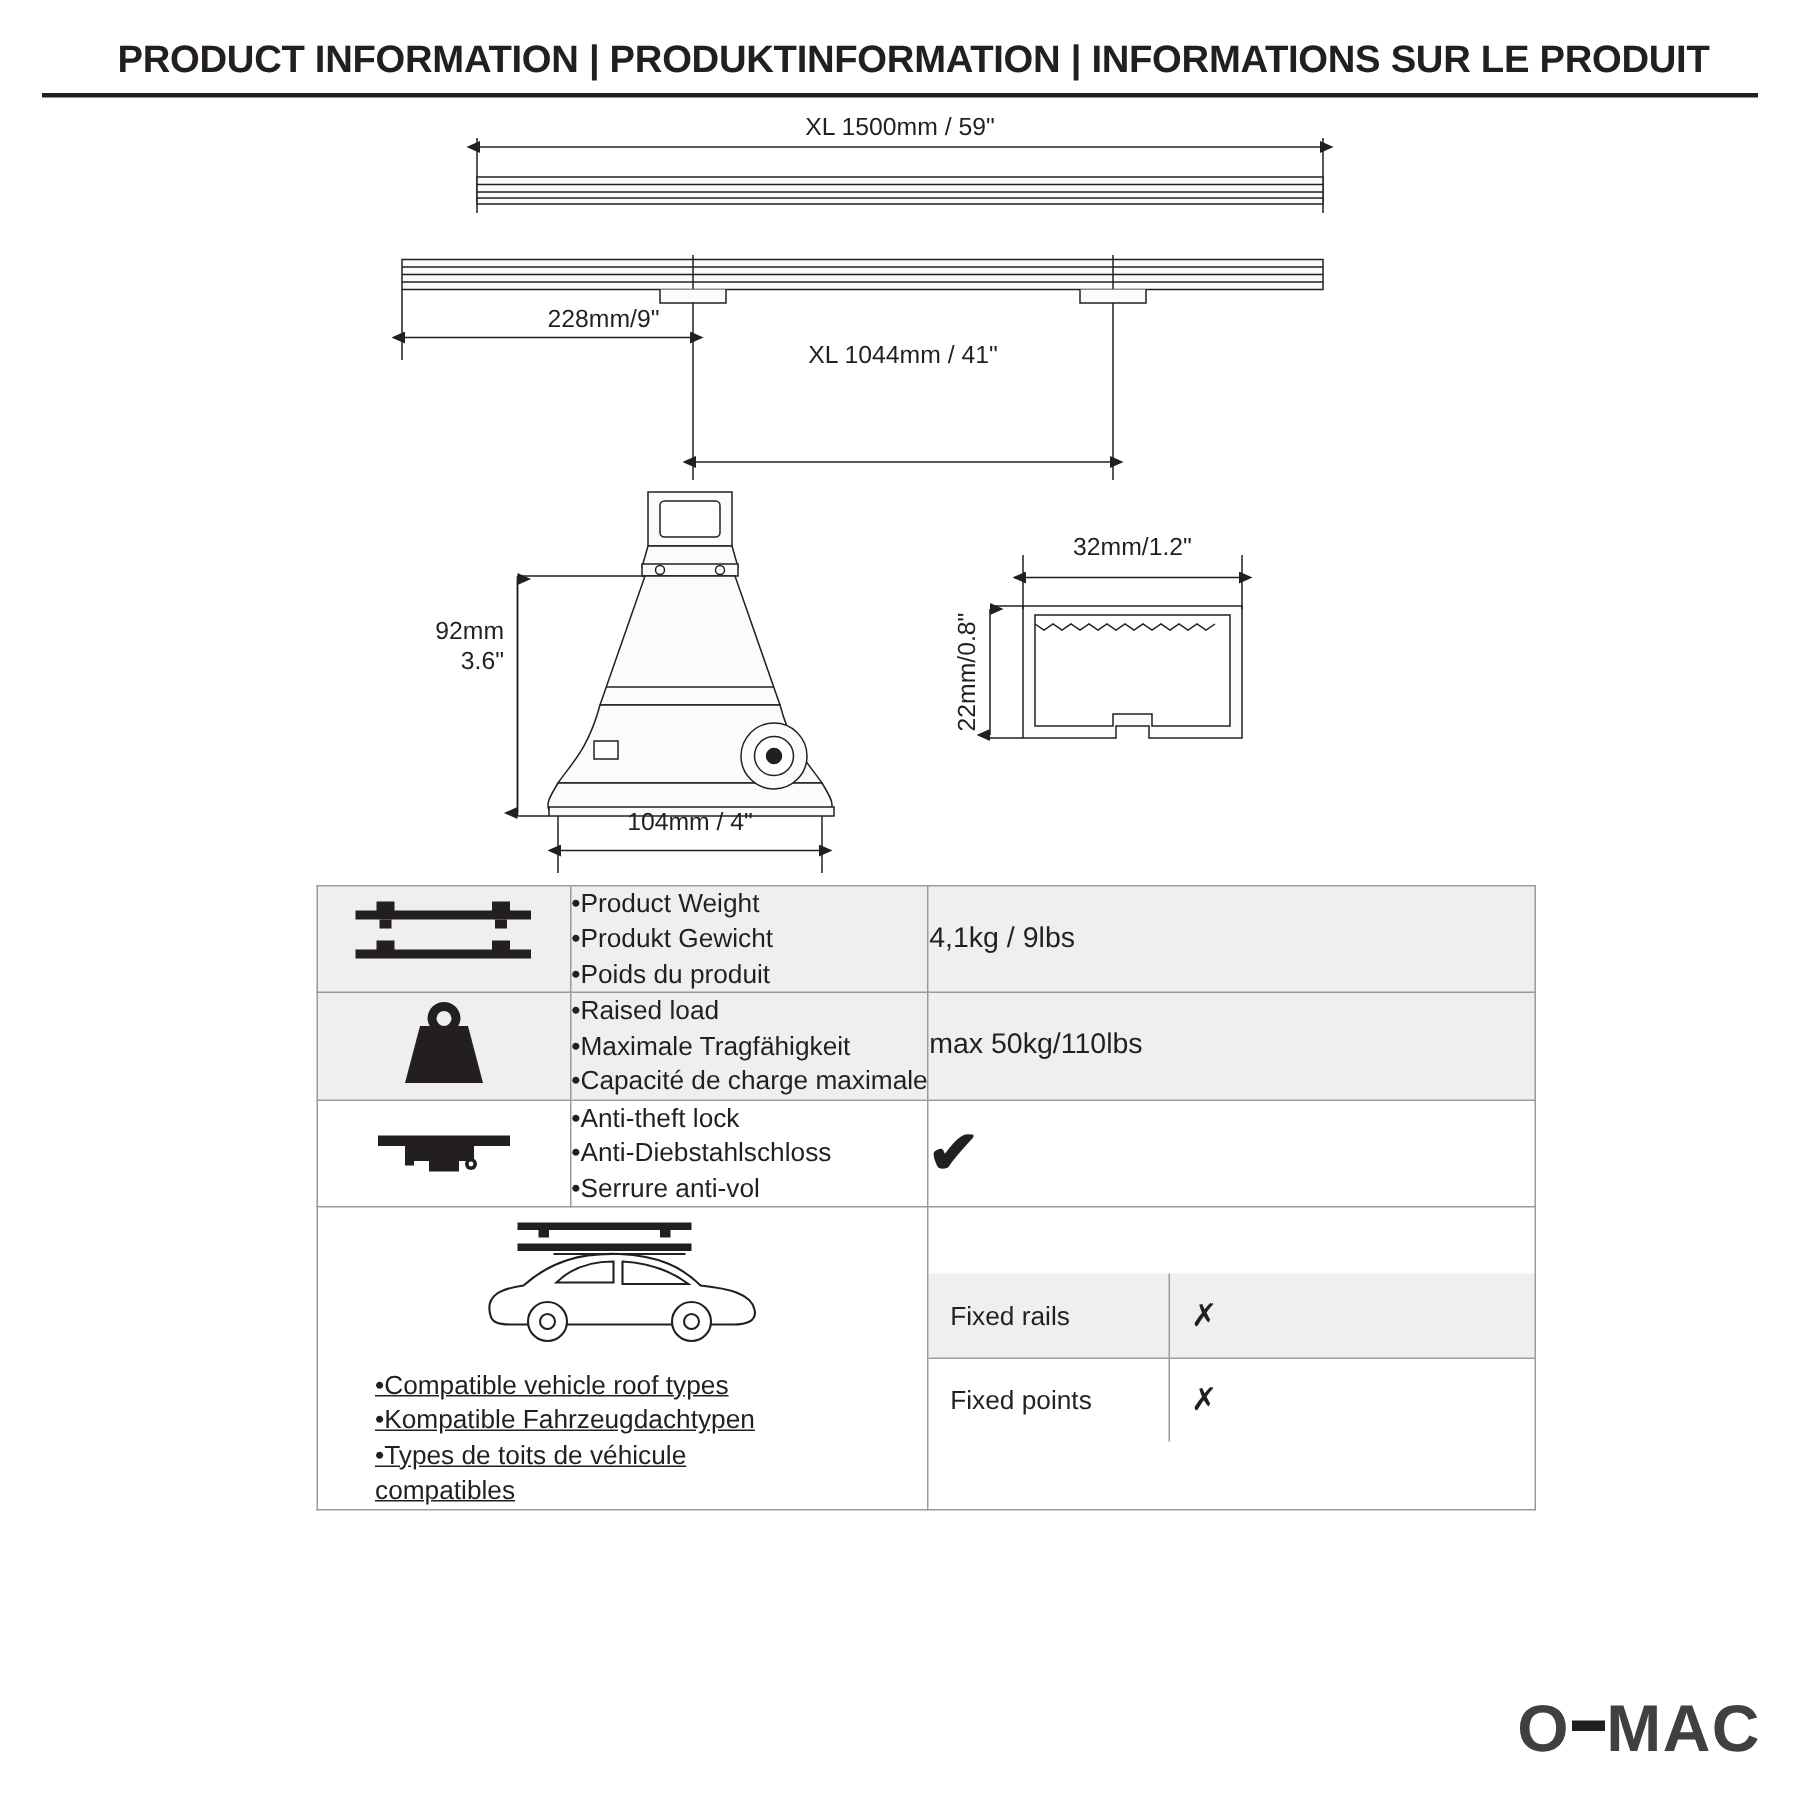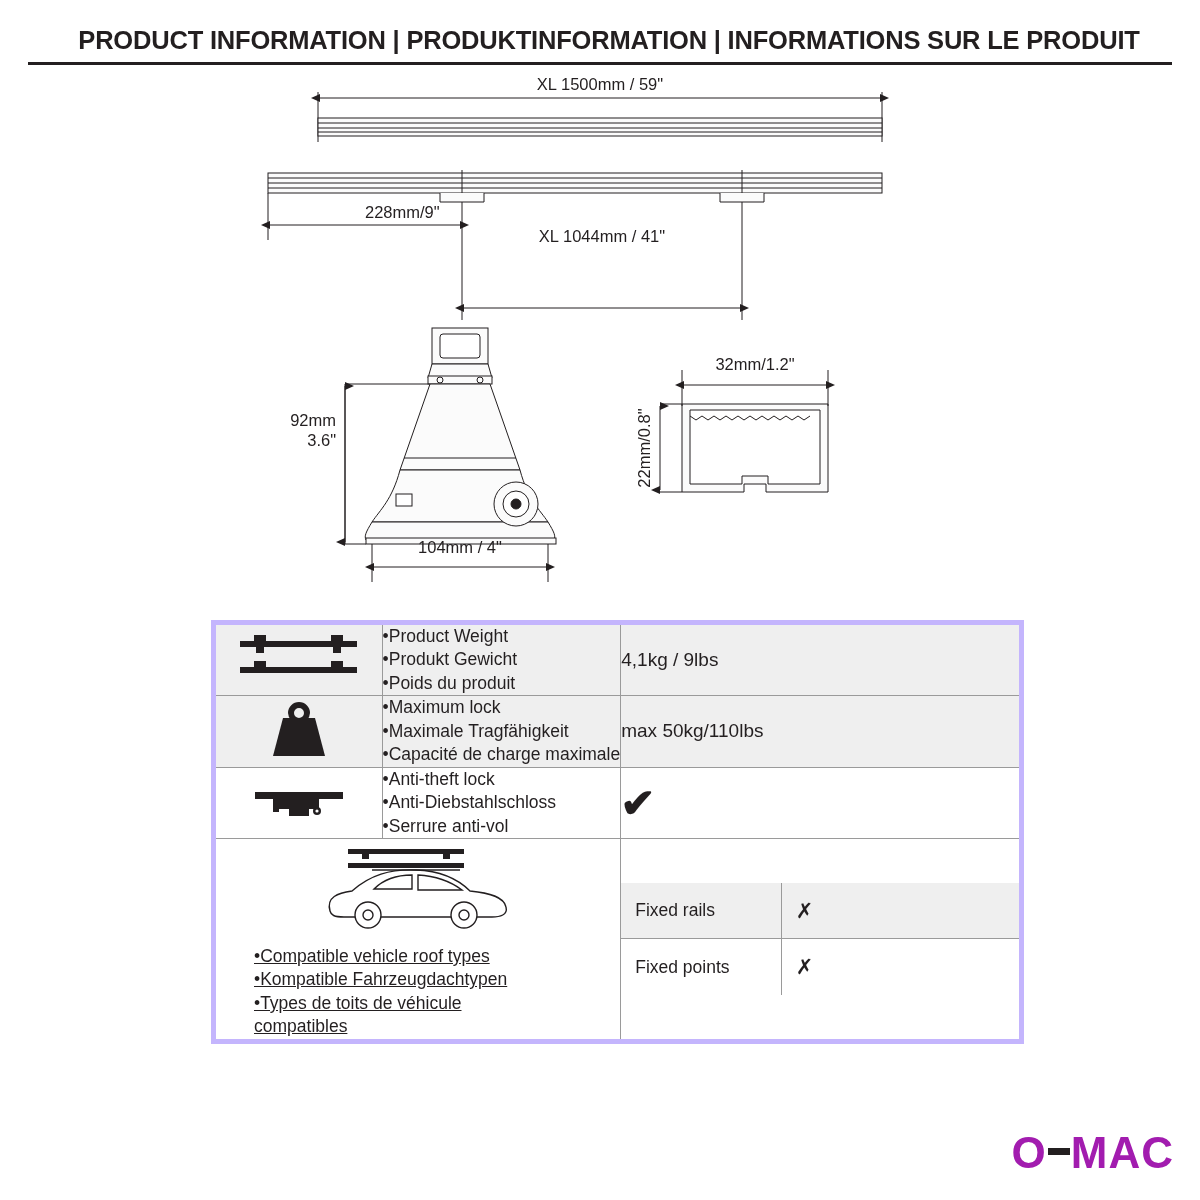--- a/index.html
+++ b/index.html
@@ -35,23 +35,23 @@
   .drawing {
     position:absolute;
     left:0; top:70px;
     width:1200px; height:520px;
   }
   .drawing svg { display:block; }
 
   
   .spec-table {
     position:absolute;
-    left:211px; top:620px;
+    left:211px; top:590px;
     width:813px;
-    border:5px solid #c4b5fd;
+    border:1px solid #c4b5fd;
     border-collapse:collapse;
   }
   .spec-table td {
     border:1px solid #9a9a9a;
     vertical-align:middle;
     padding:0;
   }
   .col-icon   { width:176px; }
   .col-label  { width:182px; }
   .col-value  { width:455px; }
@@ -123,21 +123,21 @@
     transform:scaleX(1.05);
   }
 
   
   .logo {
     position:absolute;
     right:26px; bottom:22px;
     font-size:44px;
     font-weight:bold;
     letter-spacing:1px;
-    color:#a21caf;
+    color:#404040;
   }
   .logo .bar {
     display:inline-block;
     width:22px; height:7px;
     background:#231f20;
     position:relative;
     top:-13px;
     margin:0 1px;
   }
 
@@ -284,21 +284,21 @@
     <td class="col-icon icon-cell">
       <svg width="80" height="62" viewBox="0 0 80 62" xmlns="http://www.w3.org/2000/svg">
         <g fill="#231f20">
           <path d="M40 4 a11 11 0 0 0 -11 11 a11 11 0 0 0 3 7 h16 a11 11 0 0 0 3 -7 a11 11 0 0 0 -11 -11 z
                    M40 10 a5 5 0 0 1 5 5 a5 5 0 0 1 -5 5 a5 5 0 0 1 -5 -5 a5 5 0 0 1 5 -5 z"></path>
           <path d="M24 20 L56 20 L66 58 L14 58 Z"></path>
         </g>
       </svg>
     </td>
     <td class="col-label label-cell bullets">
-      <span>•Maximum lock</span>
+      <span>•Raised load</span>
       <span>•Maximale Tragfähigkeit</span>
       <span>•Capacité de charge maximale</span>
     </td>
     <td class="col-value value-cell">max 50kg/110lbs</td>
   </tr>
 
   <tr class="row-plain">
     <td class="col-icon icon-cell">
       <svg width="100" height="46" viewBox="0 0 100 46" xmlns="http://www.w3.org/2000/svg">
         <g fill="#231f20">

